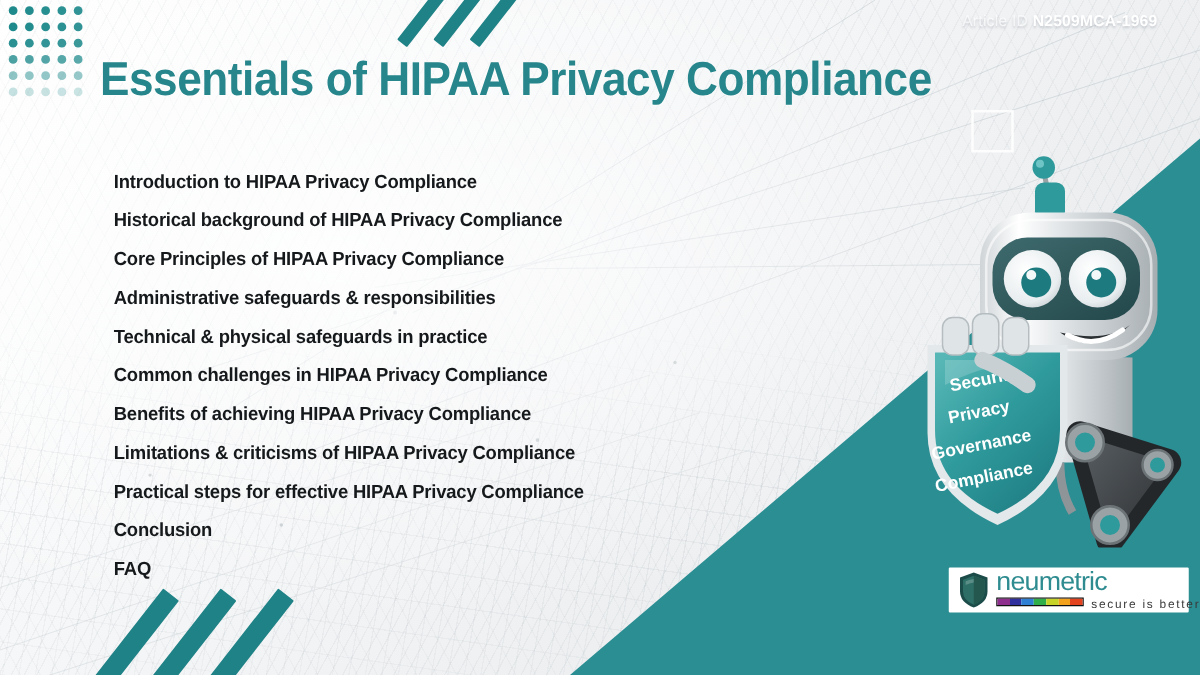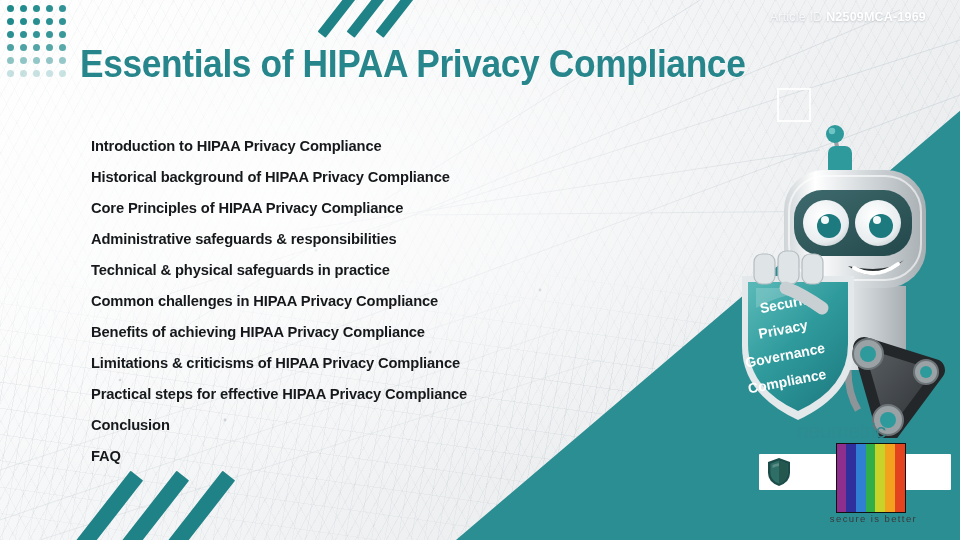--- a/index.html
+++ b/index.html
@@ -110,21 +110,21 @@
     border-radius:3px;
     display:flex; align-items:center; padding:0 7px;
   }
   .logo-shield { width:26px; height:30px; flex:0 0 26px; margin-right:5px; }
   .logo-right { flex:1; display:flex; flex-direction:column; justify-content:center; }
   .logo-word {
     font-size:21px; font-weight:400; color:#2e8c90;
     letter-spacing:-.6px; line-height:21px;
     transform:scaleX(1.02); transform-origin:left center;
   }
-  .logo-sub { display:flex; align-items:center; margin-top:2px;flex-direction:column; }
+  .logo-sub { display:flex; margin-top:2px; }
   .rainbow { width:70px; height:7px; flex:0 0 70px; display:flex; border:1px solid #111; }
   .rainbow i { flex:1; height:100%; display:block; }
   .logo-tag {
     margin-left:6px; font-size:9.5px; color:#3a3a3a;
     letter-spacing:1.4px; white-space:nowrap;
   }
 </style>
 </head>
 <body>
 

